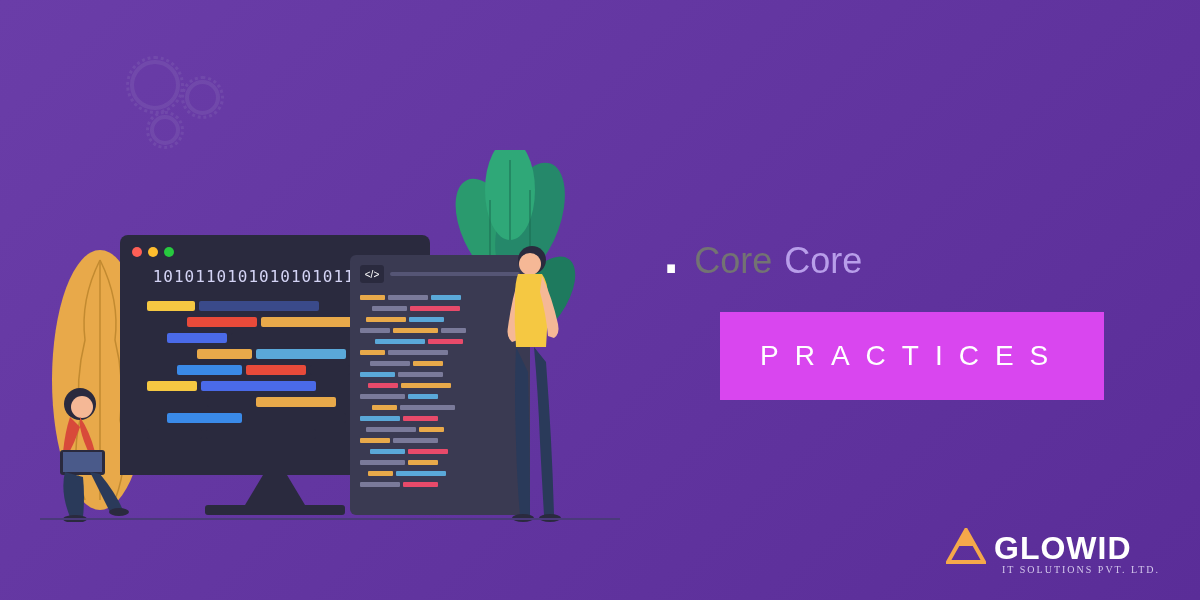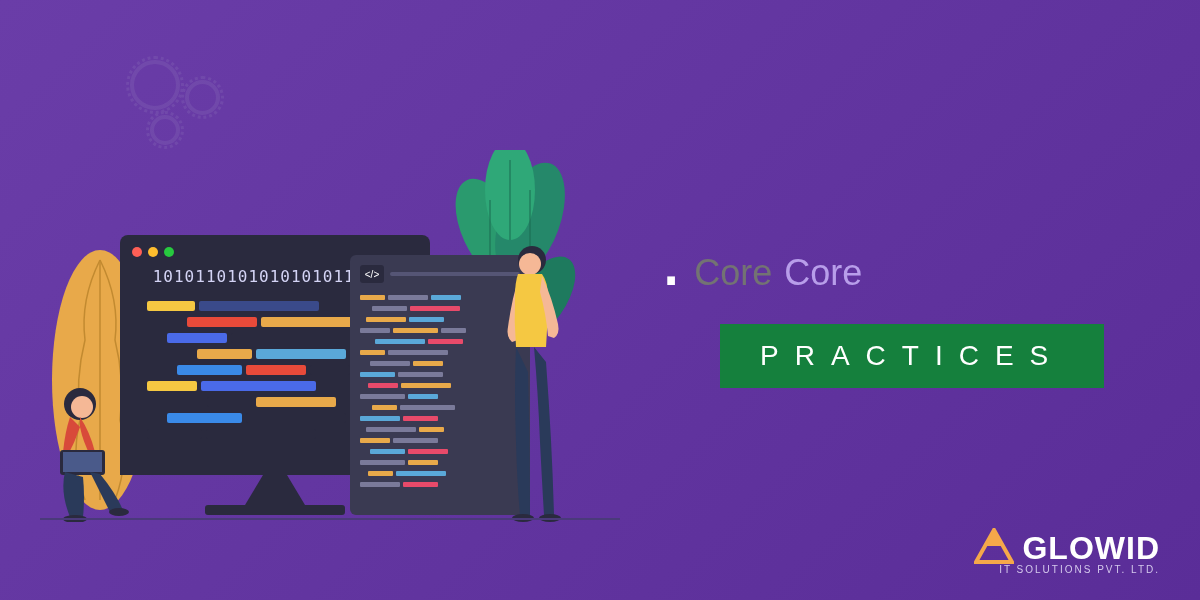--- a/index.html
+++ b/index.html
@@ -233,59 +233,60 @@
       color: #737373;
       font-size: 36px;
       font-weight: 300;
     }
     .best-text {
       color: #b89eea;
       font-size: 36px;
       font-weight: 300;
     }
     .practices-badge {
-      background: #15803d;
-      padding: 16px 40px;
+      background: #d946ef;
+      padding: 28px 40px;
       margin-left: 60px;
     }
     .practices-text {
       color: #fff;
       font-size: 28px;
       letter-spacing: 16px;
       font-weight: 300;
     }
     
     
     .logo-area {
       position: absolute;
       bottom: 25px;
       right: 40px;
       text-align: right;
     }
     .logo-row {
       display: flex;
       align-items: center;
-      justify-content: flex-end;
+      justify-content: flex-start;
       gap: 8px;
     }
     .logo-triangle {
       display: inline-block;
     }
     .company-name {
       color: #fff;
       font-size: 32px;
       font-weight: 600;
       letter-spacing: 1px;
     }
     .company-tagline {
       color: #d4c8ec;
       font-size: 10px;
       letter-spacing: 2px;
       margin-top: -4px;
       margin-left: 56px;
+      font-family: Liberation Serif, serif;
     }
     .email {
       color: #fff;
       font-size: 14px;
       margin-top: 6px;
     }
   </style>
 </head>
 <body>
 

